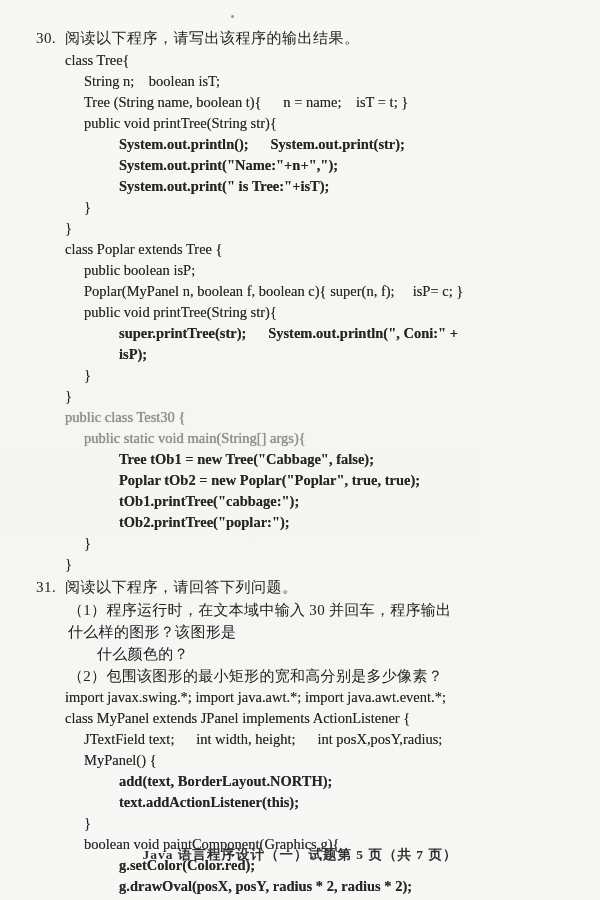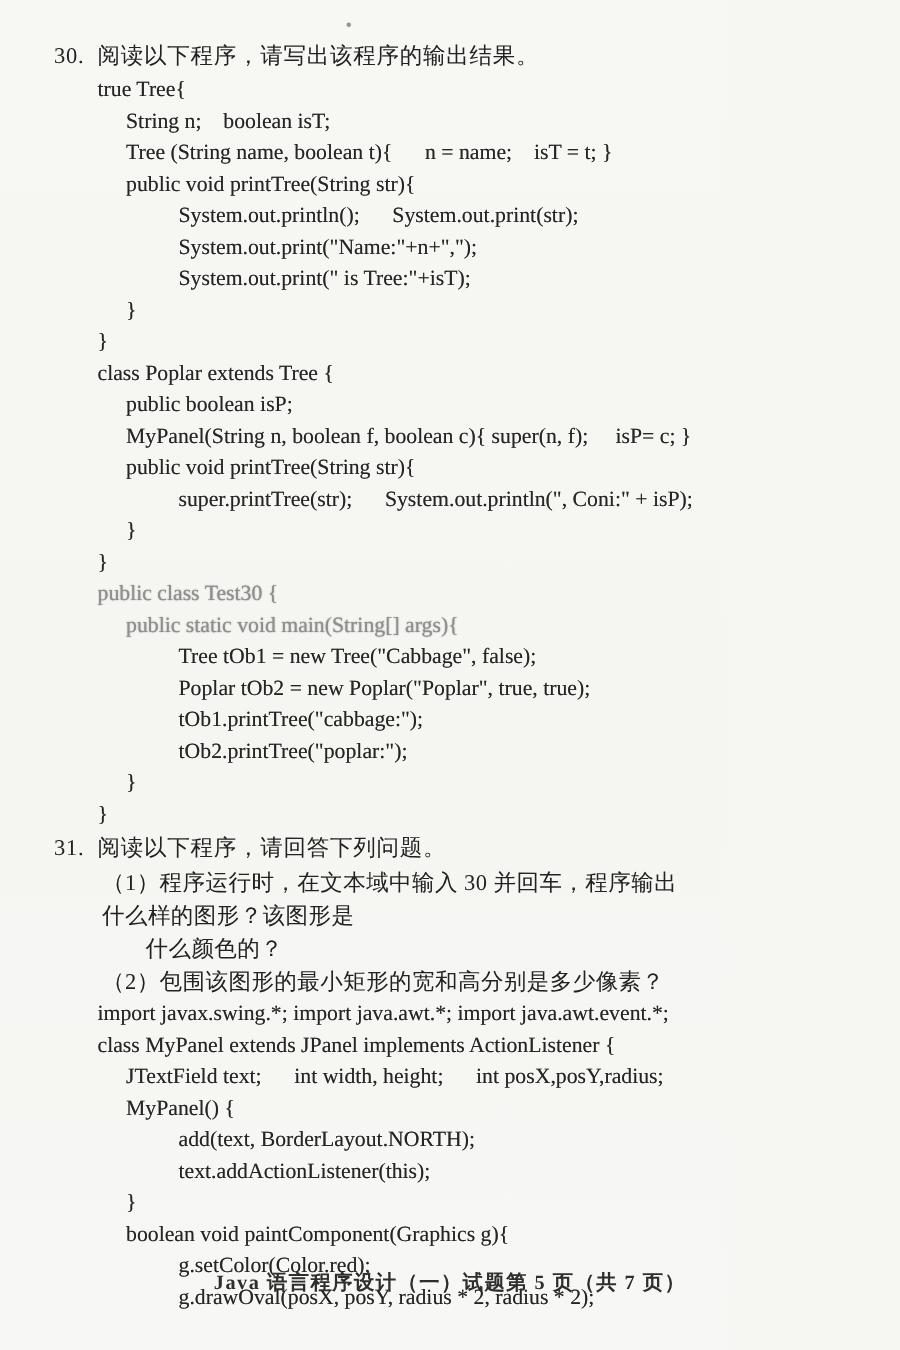--- a/index.html
+++ b/index.html
@@ -34,21 +34,21 @@
   .q-number { width: 29px; flex: 0 0 29px; }
   .code-block { font-size: 14.5px; }
   .code-line {
     line-height: 21px;
     white-space: pre-wrap;
     color: #252525;
     text-shadow: 0 0 .4px rgba(40,40,40,.55);
   }
   .code-line.indent-0 { margin-left: 29px; }
   .code-line.indent-1 { margin-left: 48px; }
-  .code-line.indent-2 { margin-left: 83px; }
+  .code-line.indent-2 { margin-left: 83px; font-weight: bold; }
   .code-line.faded {
     color: #8f8f8f;
     text-shadow: 0 0 .9px rgba(120,120,120,.9);
     filter: blur(.25px);
   }
   .sub-q {
     font-size: 15px;
     line-height: 22px;
     color: #222;
     letter-spacing: .3px;
@@ -71,32 +71,32 @@
 
 <div class="page">
   <div class="scan-dot"></div>
 
   <div>
     <div class="q-header">
       <span class="q-number">30.</span>
       <span>阅读以下程序，请写出该程序的输出结果。</span>
     </div>
     <div class="code-block">
-        <div class="code-line indent-0">true Tree{</div>
+        <div class="code-line indent-0">class Tree{</div>
         <div class="code-line indent-1">String n;    boolean isT;</div>
         <div class="code-line indent-1">Tree (String name, boolean t){      n = name;    isT = t; }</div>
         <div class="code-line indent-1">public void printTree(String str){</div>
         <div class="code-line indent-2">System.out.println();      System.out.print(str);</div>
         <div class="code-line indent-2">System.out.print("Name:"+n+",");</div>
         <div class="code-line indent-2">System.out.print(" is Tree:"+isT);</div>
         <div class="code-line indent-1">}</div>
         <div class="code-line indent-0">}</div>
         <div class="code-line indent-0">class Poplar extends Tree {</div>
         <div class="code-line indent-1">public boolean isP;</div>
-        <div class="code-line indent-1">MyPanel(String n, boolean f, boolean c){ super(n, f);     isP= c; }</div>
+        <div class="code-line indent-1">Poplar(MyPanel n, boolean f, boolean c){ super(n, f);     isP= c; }</div>
         <div class="code-line indent-1">public void printTree(String str){</div>
         <div class="code-line indent-2">super.printTree(str);      System.out.println(", Coni:" + isP);</div>
         <div class="code-line indent-1">}</div>
         <div class="code-line indent-0">}</div>
         <div class="code-line indent-0 faded">public class Test30 {</div>
         <div class="code-line indent-1 faded">public static void main(String[] args){</div>
         <div class="code-line indent-2">Tree tOb1 = new Tree("Cabbage", false);</div>
         <div class="code-line indent-2">Poplar tOb2 = new Poplar("Poplar", true, true);</div>
         <div class="code-line indent-2">tOb1.printTree("cabbage:");         tOb2.printTree("poplar:");</div>
         <div class="code-line indent-1">}</div>

